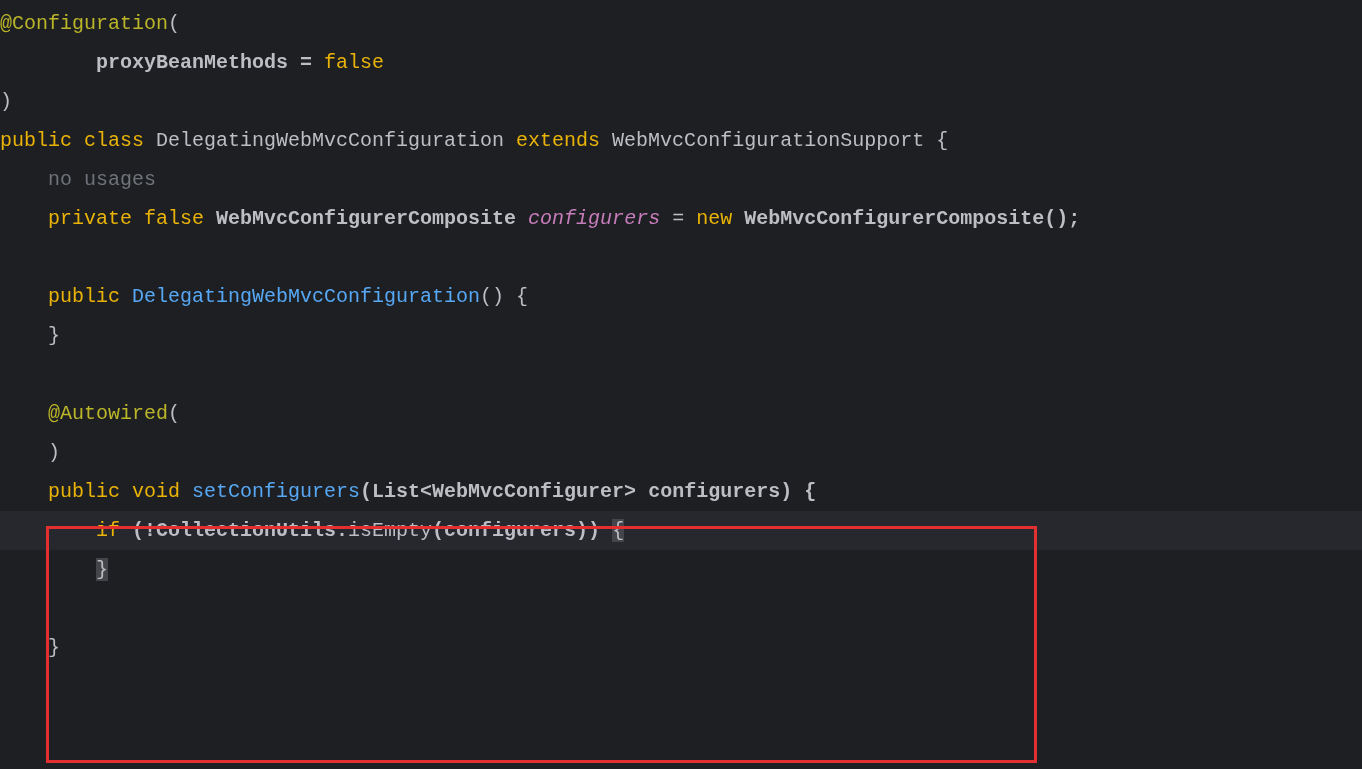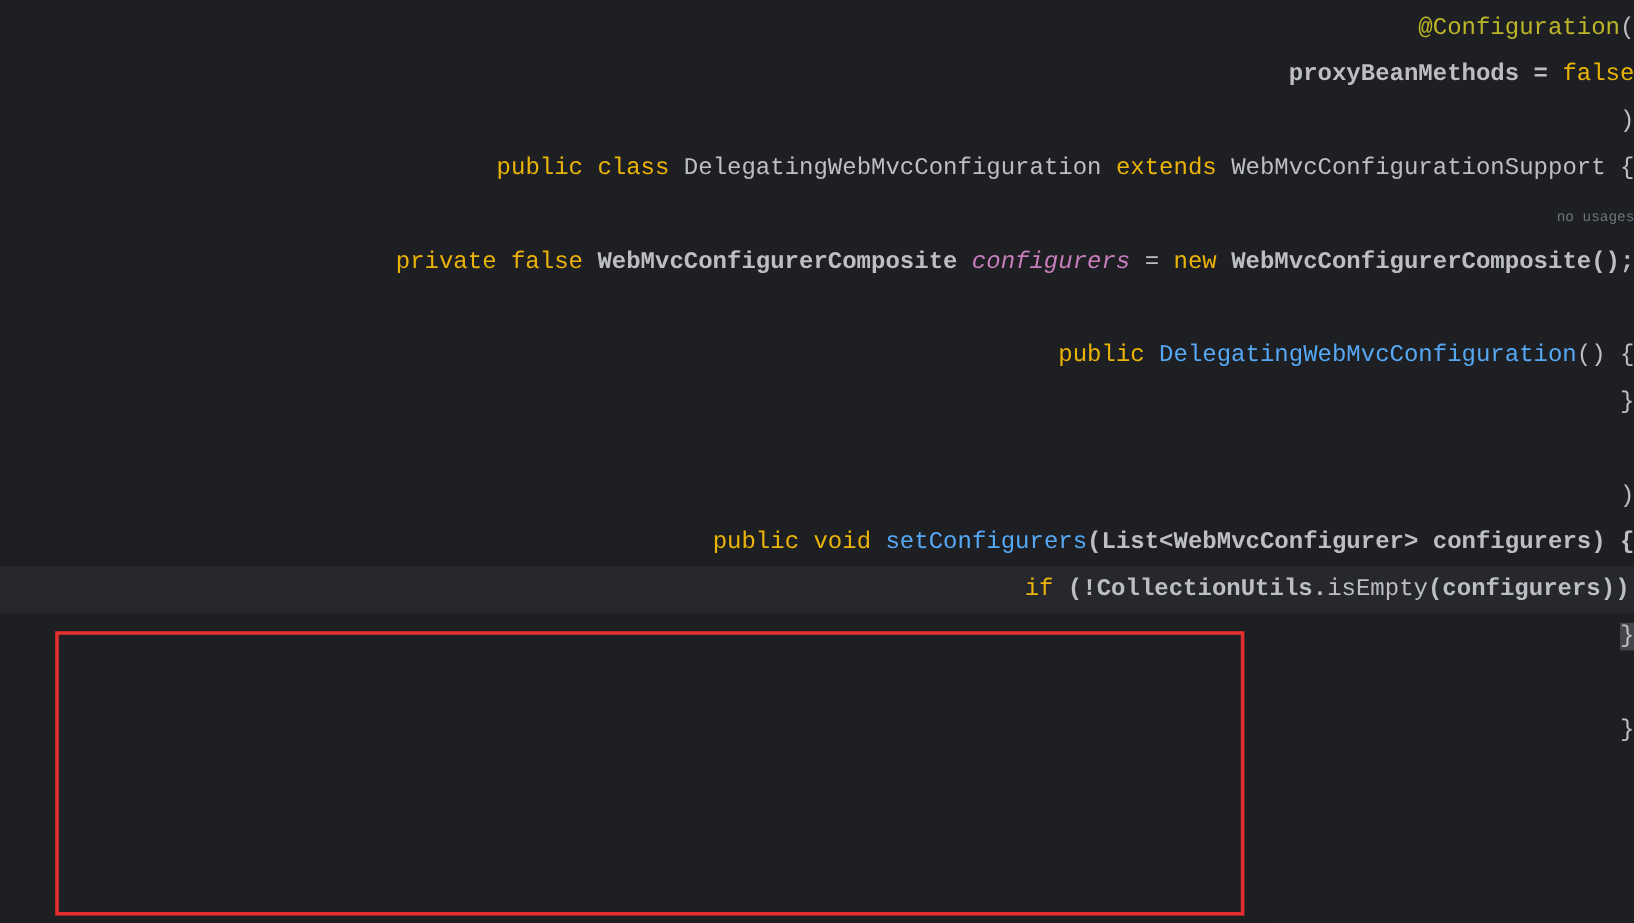--- a/index.html
+++ b/index.html
@@ -14,21 +14,20 @@
       color: #bcbec4;
       line-height: 1.95;
       padding: 0;
       overflow: hidden;
       width: 1362px;
       height: 769px;
     }
     .editor {
       padding-top: 4px;
       position: relative;
-      text-align: right;
     }
     .line {
       white-space: pre;
       position: relative;
     }
     .highlighted-line {
       background-color: #26282e;
       margin-left: -20px;
       padding-left: 20px;
       margin-right: -20px;
@@ -51,21 +50,21 @@
     }
     .type {
       color: #bcbec4;
       font-weight: bold;
     }
     .punct {
       color: #bcbec4;
     }
     .hint {
       color: #6f737a;
-      font-size: 12px;
+      font-size: 20px;
       font-style: normal;
     }
     .italic-method {
       color: #bcbec4;
     }
     .caret-brace {
       background-color: #43454a;
       color: #bcbec4;
     }
     .red-box {
@@ -96,20 +95,21 @@
   <div class="line"><span>    </span><span class="keyword">private</span><span class="keyword"> false </span><span class="type">WebMvcConfigurerComposite </span><span class="field">configurers</span><span class="punct"> = </span><span class="keyword">new</span><span class="type"> WebMvcConfigurerComposite();</span></div>
 
   <div class="line"><span></span>&nbsp;</div>
 
   <div class="line"><span>    </span><span class="keyword">public</span><span> </span><span class="method-decl">DelegatingWebMvcConfiguration</span><span class="punct">() {</span></div>
 
   <div class="line"><span>    </span><span class="punct">}</span></div>
 
   <div class="line"><span></span>&nbsp;</div>
 
+  <div class="line"><span>    </span><span class="annotation">@Autowired</span><span class="punct">(</span></div>
 
 
   <div class="line"><span>    </span><span class="punct">)</span></div>
 
   <div class="line"><span>    </span><span class="keyword">public</span><span class="keyword"> void </span><span class="method-decl">setConfigurers</span><span class="type">(List&lt;WebMvcConfigurer&gt; configurers) {</span></div>
 
   <div class="line highlighted-line"><span>        </span><span class="keyword">if</span><span class="type"> (!CollectionUtils.</span><span class="italic-method">isEmpty</span><span class="type">(configurers)) </span><span class="caret-brace">{</span></div>
 
 
   <div class="line"><span>        </span><span class="caret-brace">}</span></div>

